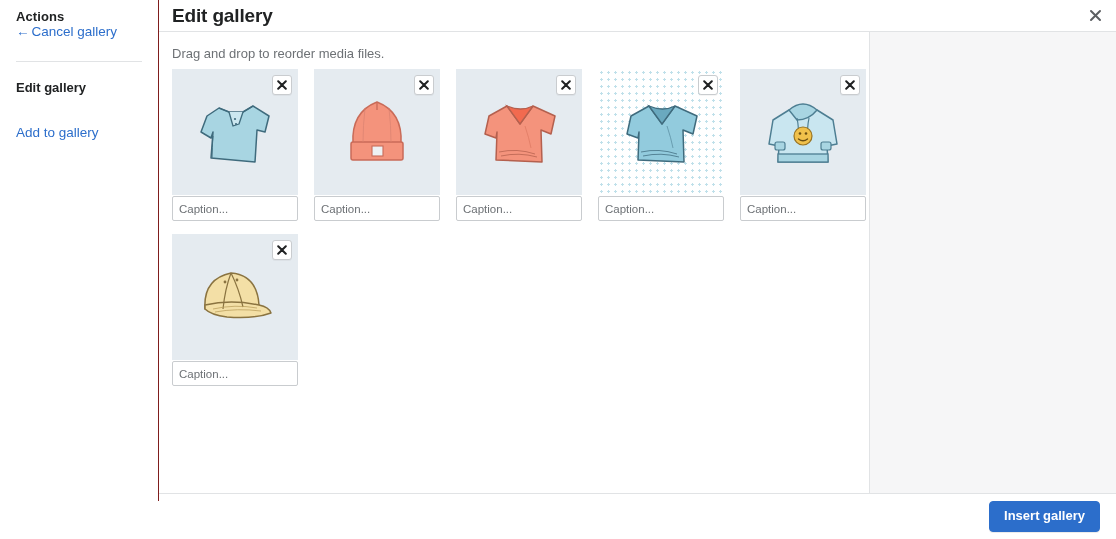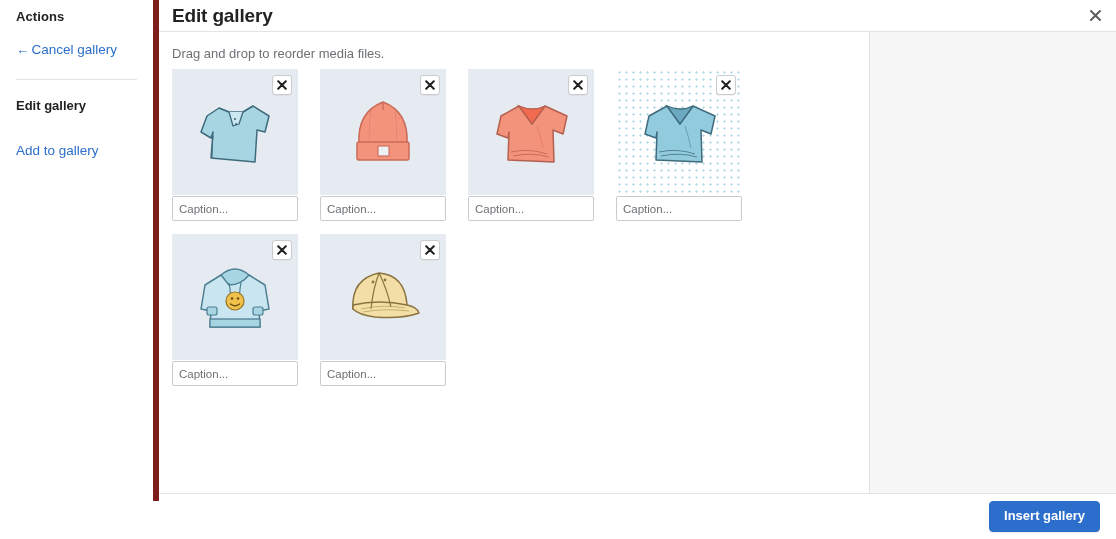--- a/index.html
+++ b/index.html
@@ -9,39 +9,39 @@
     background: #ffffff;
     color: #202223;
     overflow: hidden;
   }
   .app { position: relative; width: 1116px; height: 539px; display: flex; }
 
   
   .sidebar {
     width: 159px; height: 501px;
     background: #ffffff;
-    border-right: 6px solid #7f1d1d;
+    border-right: 1px solid #7f1d1d;
     padding: 0 16px;
     flex: 0 0 159px;
     position: relative;
   }
   .sb-heading {
     font-size: 13px; font-weight: 700; color: #202223;
     letter-spacing: .1px;
     padding-top: 9px;
   }
   .sb-link {
     display: block;
     font-size: 13.5px; color: #2c6ecb;
     text-decoration: none;
     line-height: 1.2;
     cursor: pointer;
     white-space: nowrap;
   }
-  .sb-link-cancel { margin-top: 18px; }
+  .sb-link-cancel { }
   .sb-arrow { font-size: 13.5px; color: #2c6ecb; margin-right: 2px; }
   .sb-divider {
     height: 1px; background: #e1e3e5;
     margin: 21px 0 0 0;
   }
   .sb-heading-2 { font-size: 13px; font-weight: 700; color: #202223; margin-top: 18px; }
   .sb-link-add { margin-top: 30px; }
 
   
   .main-wrap {
@@ -91,21 +91,21 @@
     border-right: 1px solid #e1e3e5;
     padding: 14px 0 0 13px;
     overflow: hidden;
   }
   .drag-hint {
     font-size: 13px; color: #6d7175;
     margin-bottom: 8px;
   }
   .gallery-grid {
     display: flex; flex-wrap: wrap;
-    gap: 13px 22px;
+    gap: 13px 16px;
     width: 700px;
   }
   .media-card {
     width: 126px;
     position: relative;
     cursor: grab;
   }
   .media-thumb {
     width: 126px; height: 126px;
     background: #e5ebf0;

